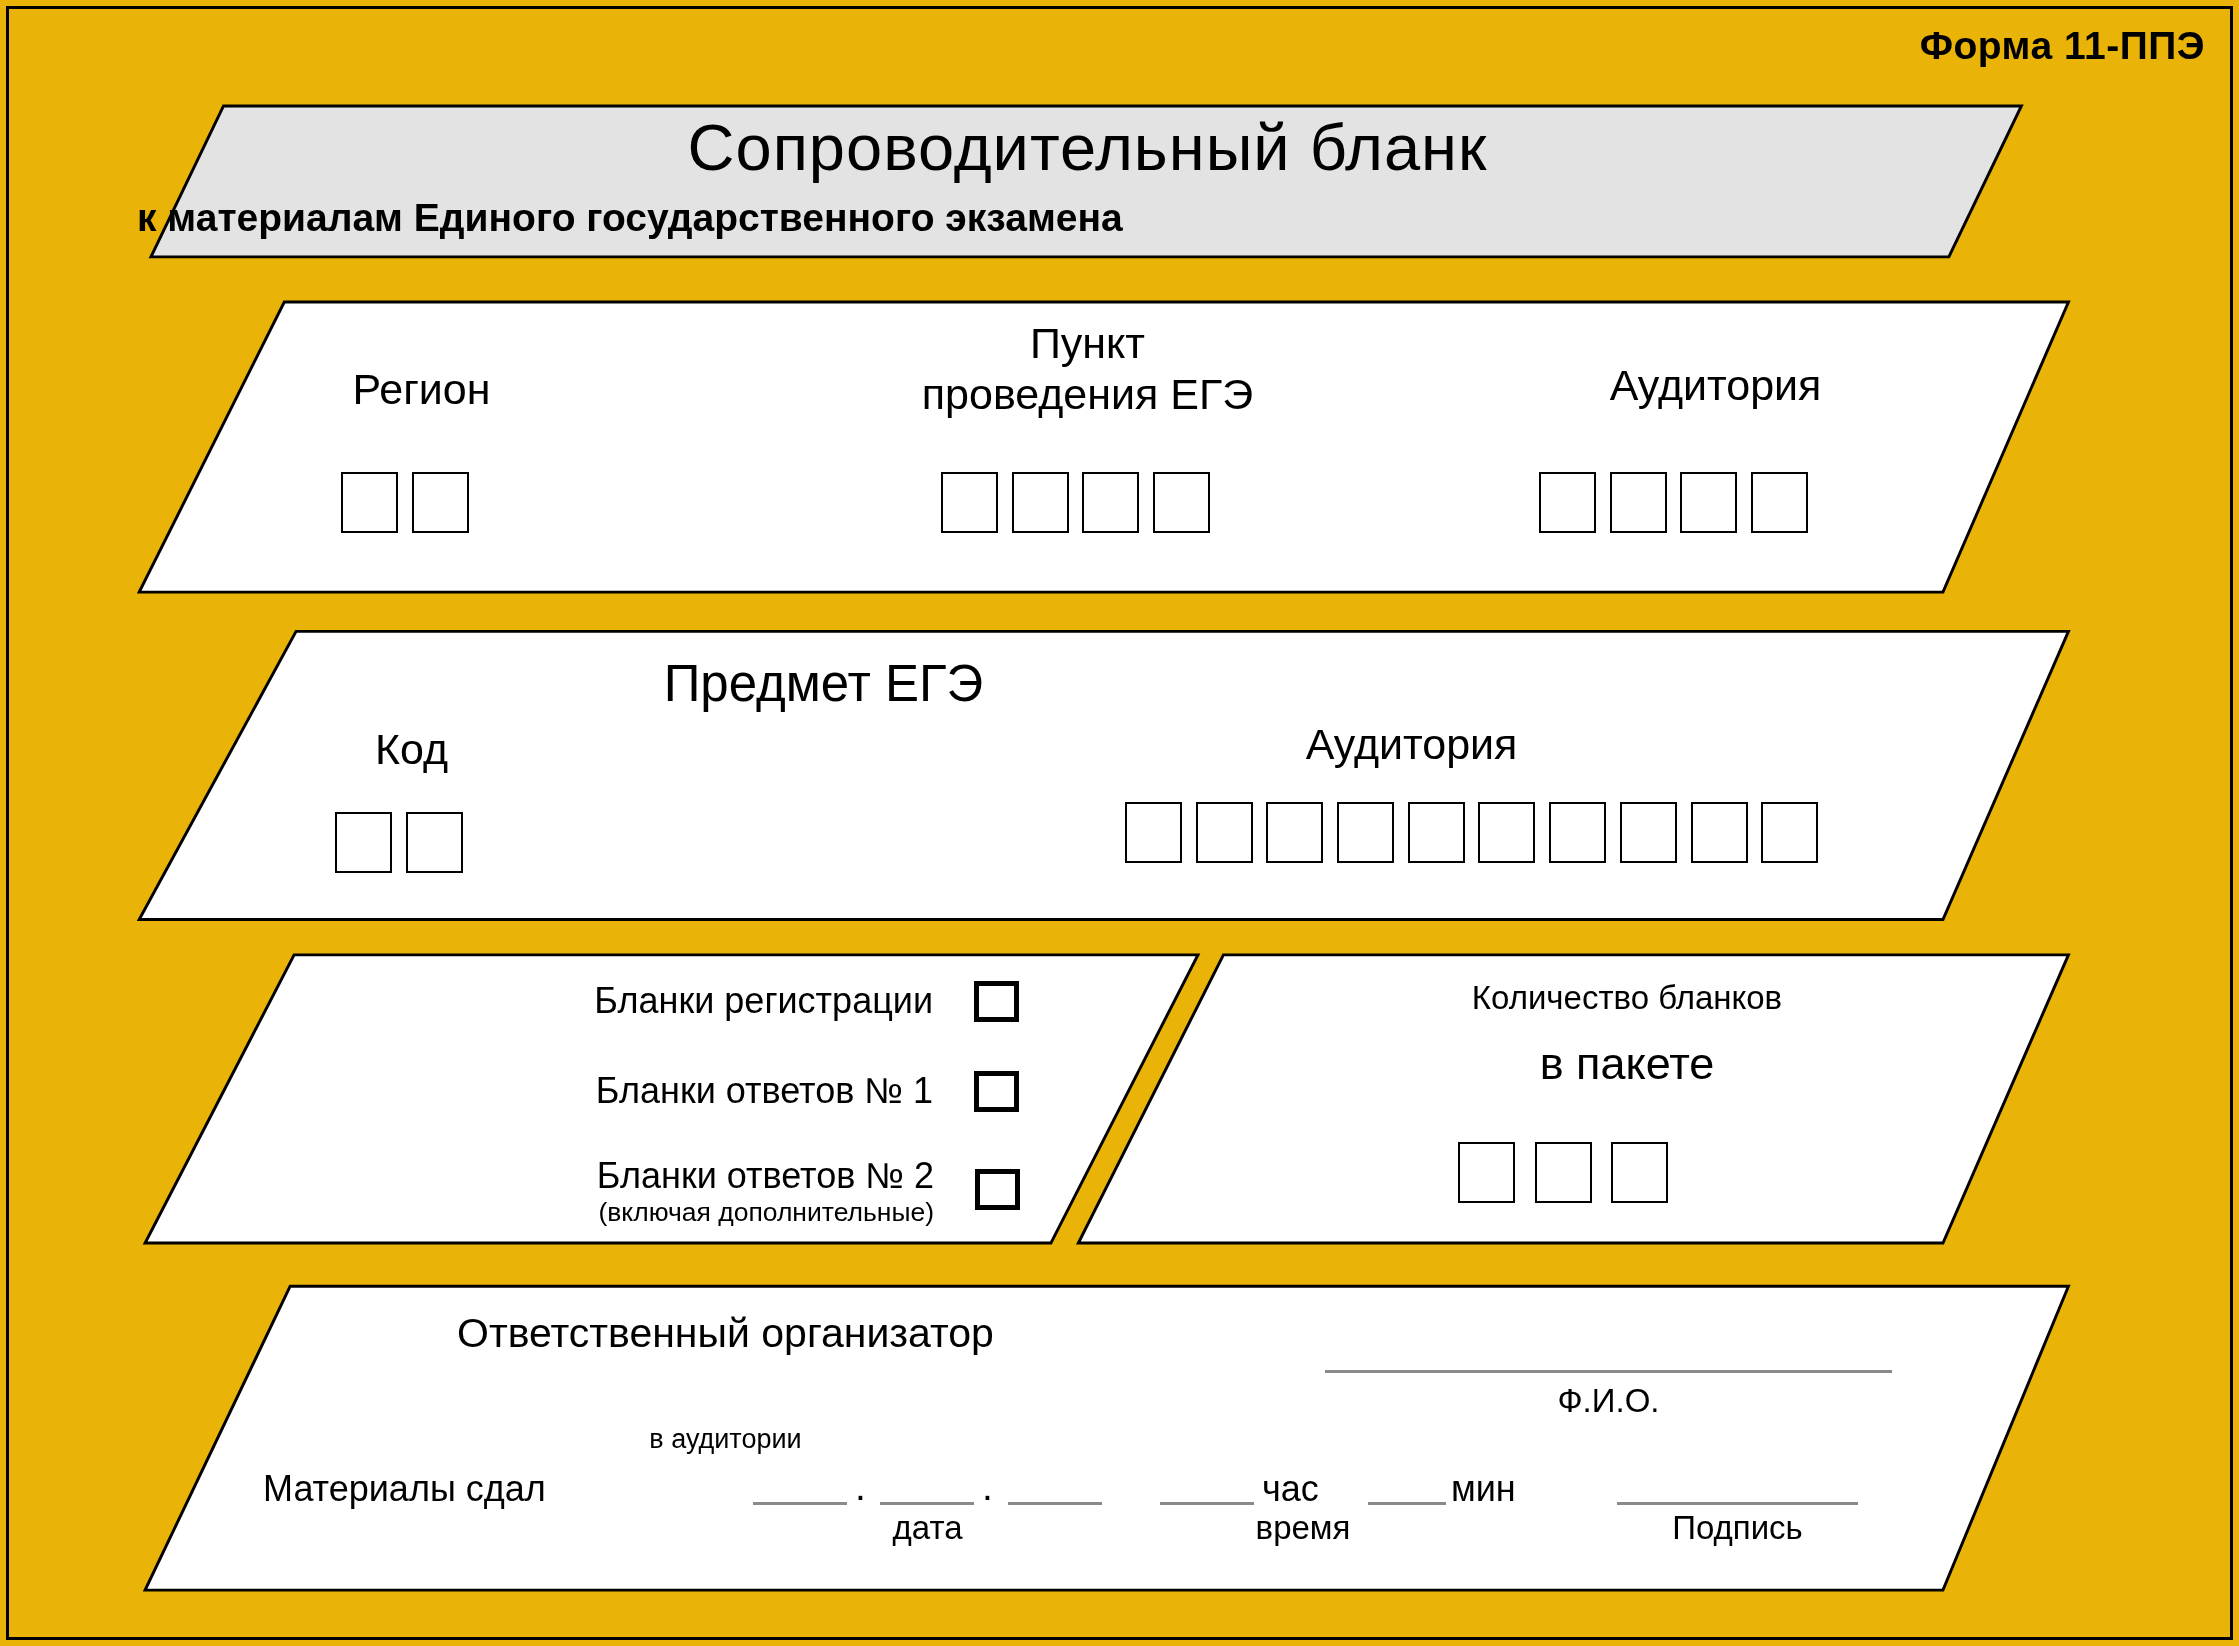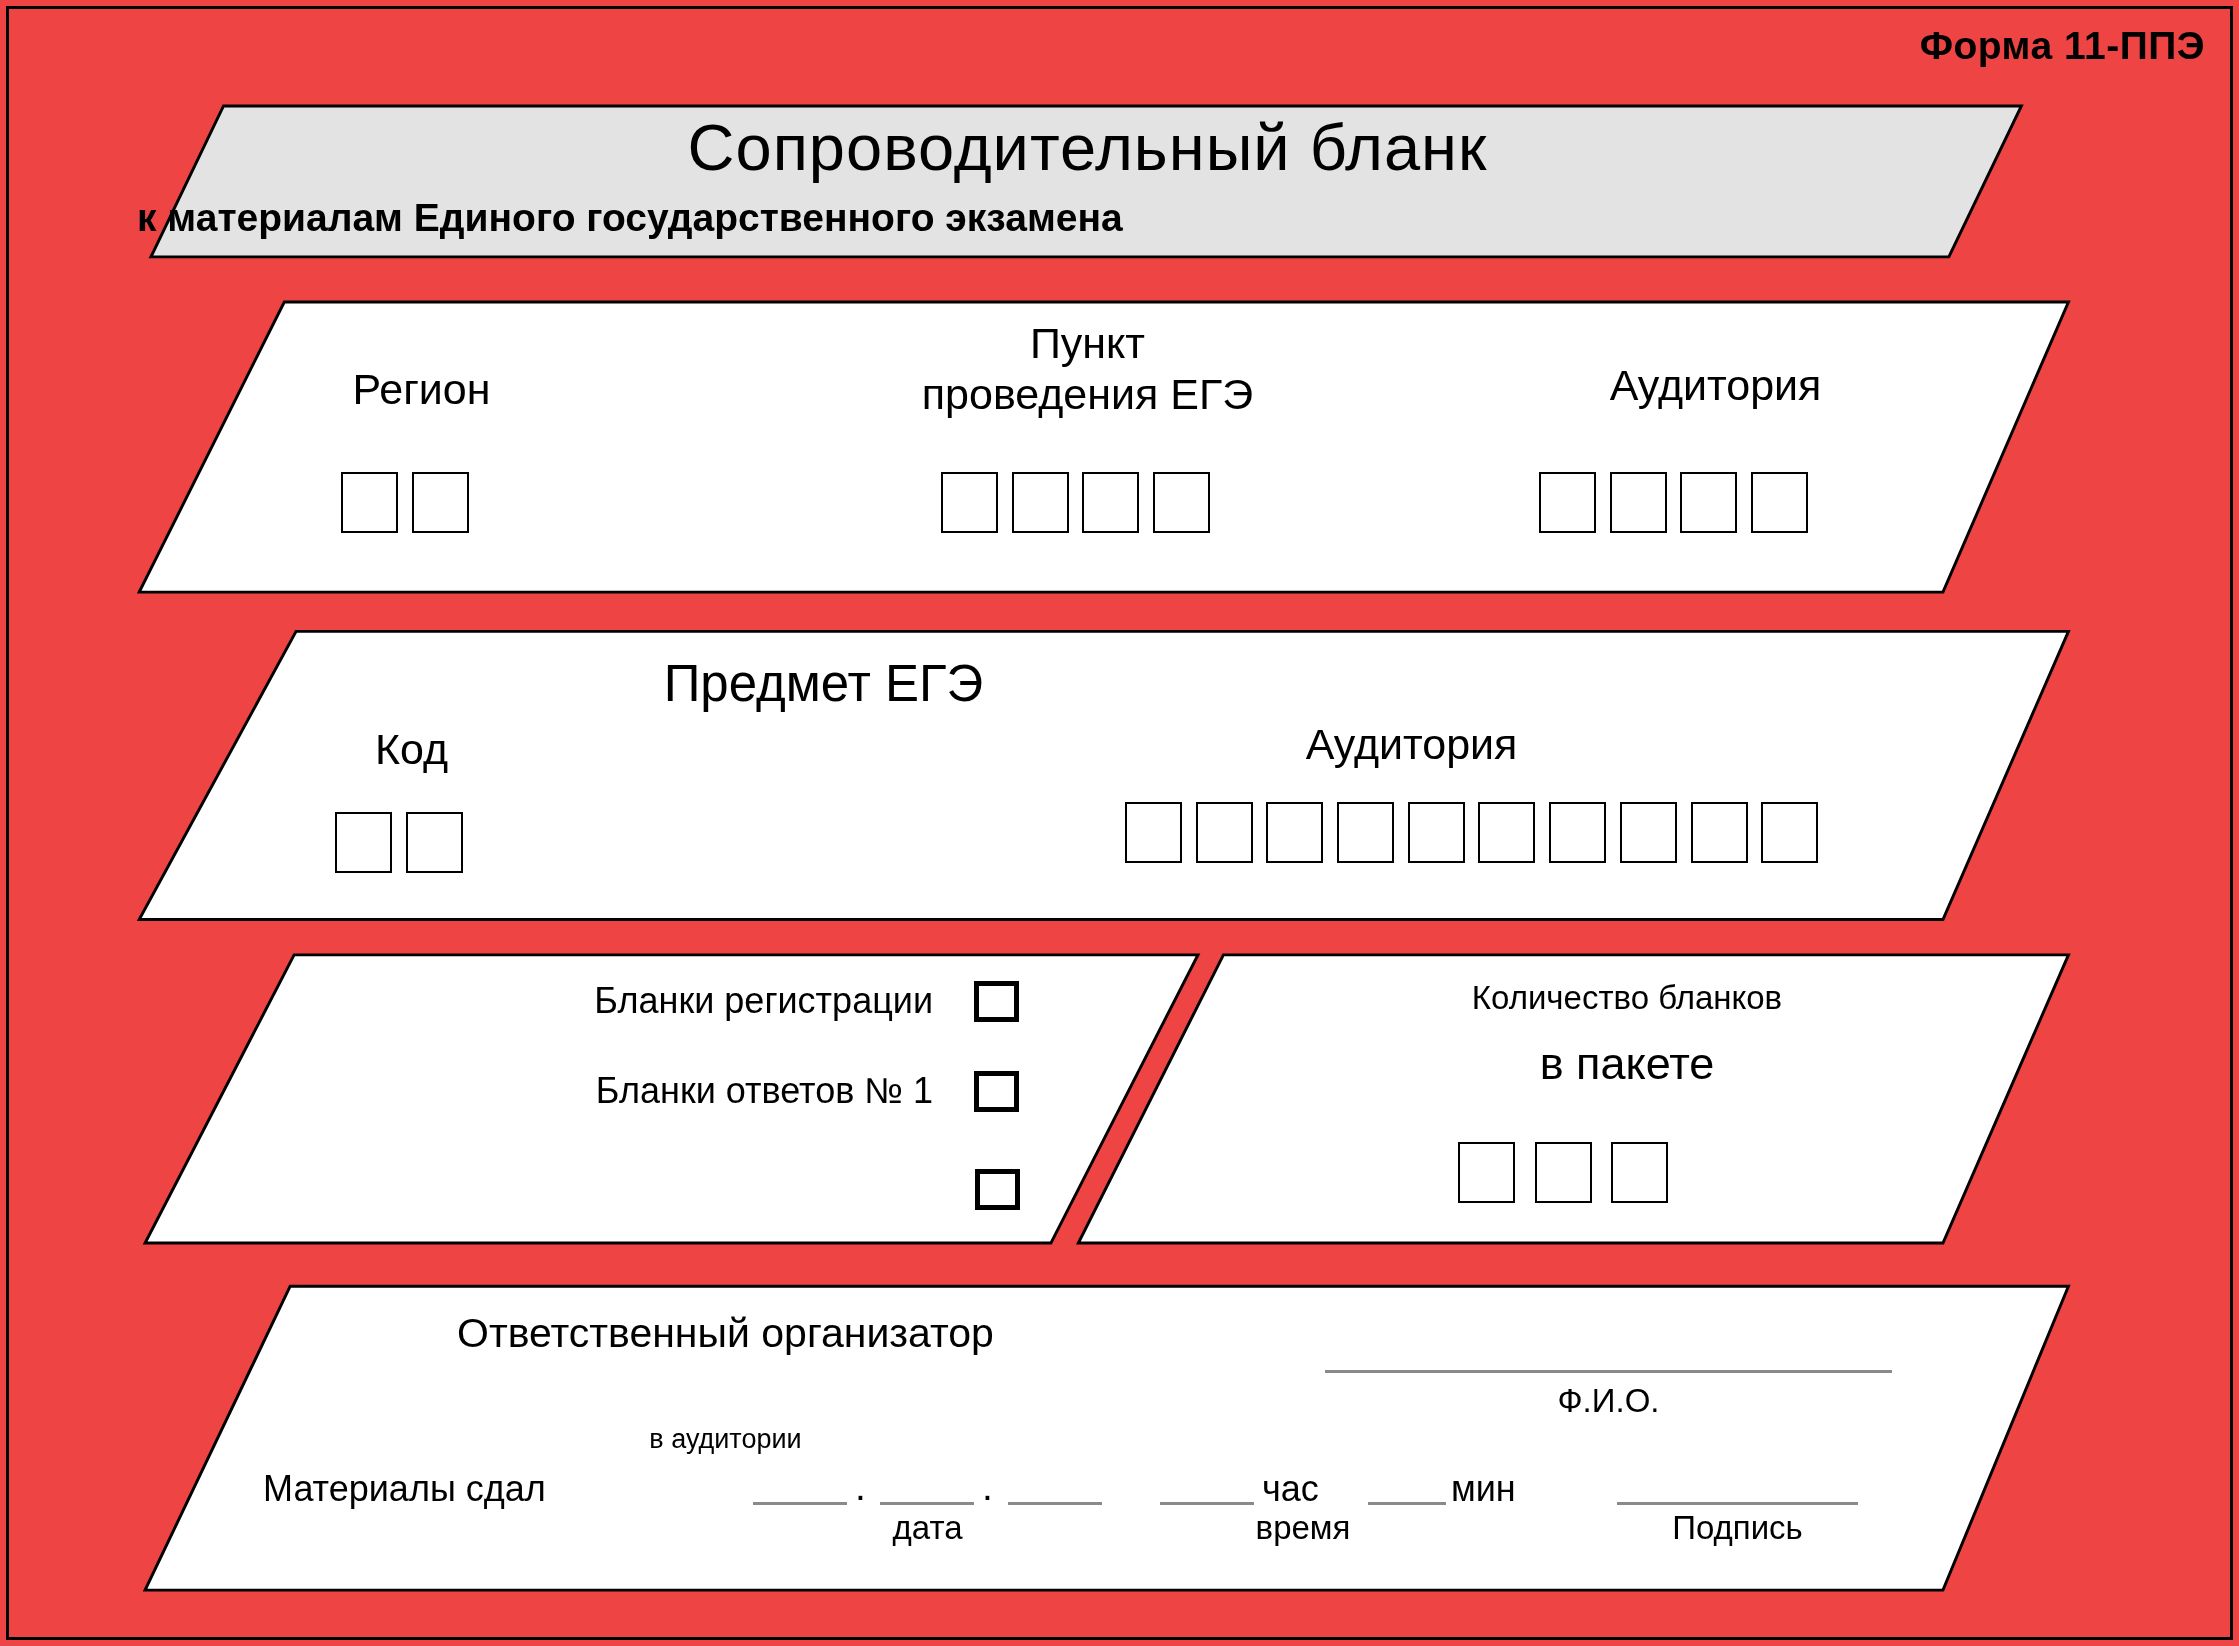--- a/index.html
+++ b/index.html
@@ -9,21 +9,21 @@
   }
   body {
     font-family: "Liberation Sans", sans-serif;
     color: #000000;
   }
   .page {
     position: relative;
     width: 2240px;
     height: 1647px;
     box-sizing: border-box;
-    background: #ef4444;
+    background: #eab308;
     overflow: hidden;
   }
   .outer-border {
     position: absolute;
     left: 5.9px;
     top: 5.9px;
     width: 2227px;
     height: 1634px;
     border: 3.9px solid #000000;
     box-sizing: border-box;
@@ -210,20 +210,24 @@
       <div class="cl-label" style="margin-right:41px;">Бланки регистрации</div>
       <div class="checkbox"></div>
     </div>
 
     <div class="checkline" style="left:333px; top:1070px; width:686px; justify-content:flex-end;">
       <div class="cl-label" style="margin-right:41px;">Бланки ответов № 1</div>
       <div class="checkbox"></div>
     </div>
 
     <div class="checkline" style="left:314px; top:1155px; width:706px; justify-content:flex-end; align-items:flex-start;">
+      <div style="margin-right:41px; text-align:right;">
+        <div class="cl-label">Бланки ответов № 2</div>
+        <div class="cl-sub">(включая дополнительные)</div>
+      </div>
       <div class="checkbox" style="margin-top:13.7px;"></div>
     </div>
   </div>
 
   <div>
     <svg class="shape-svg" width="2240" height="1647" style="pointer-events:none;" viewBox="0 0 2285 1680">
       <polygon points="1248,974 2110,974 1982,1268 1100,1268" fill="#ffffff" stroke="#000000" stroke-width="3"></polygon>
     </svg>
     <div class="block-label" style="left:1225px; top:980px; width:804px; font-size:33px;">Количество бланков</div>
     <div class="block-label" style="left:1225px; top:1039px; width:804px; font-size:45px;">в пакете</div>

